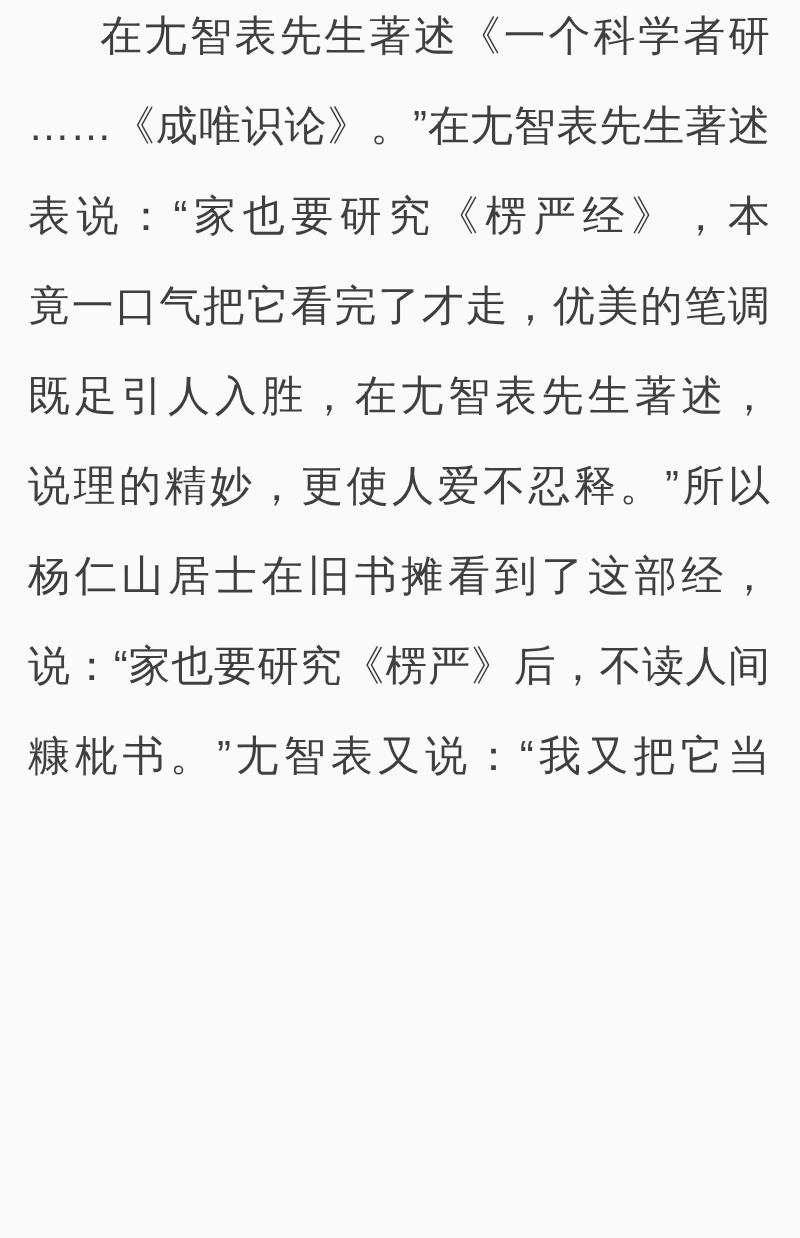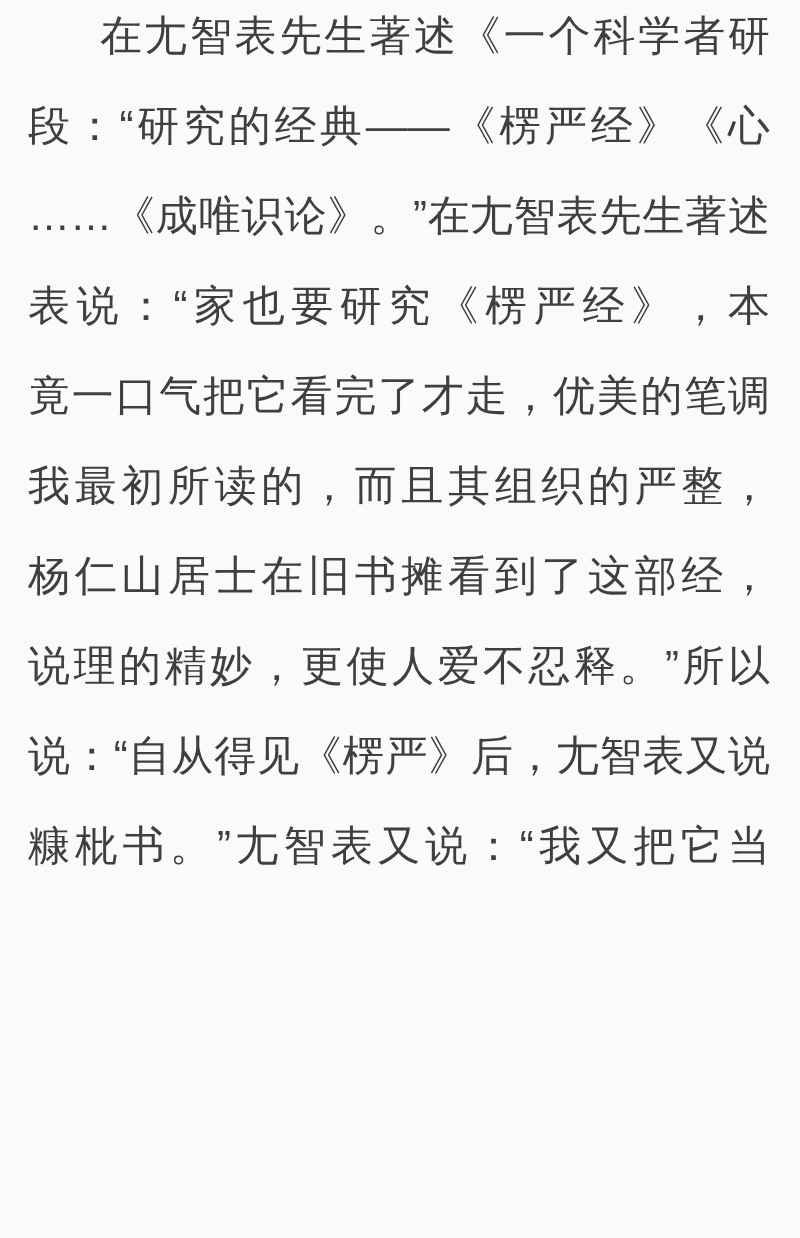--- a/index.html
+++ b/index.html
@@ -37,22 +37,21 @@
   }
   .line-first {
     text-indent: 72px;
   }
 </style>
 </head>
 <body>
 
 <div class="page">
   <div class="line line-first">在尢智表先生著述《一个科学者研</div>
-  <div class="line">段：“研究的经典——《楞严经》《心</div>
   <div class="line">……《成唯识论》。”在尢智表先生著述</div>
   <div class="line">表说：“家也要研究《楞严经》，本</div>
   <div class="line">竟一口气把它看完了才走，优美的笔调</div>
-  <div class="line">我最初所读的，而且其组织的严整，</div>
+  <div class="line">既足引人入胜，在尢智表先生著述，</div>
+  <div class="line">说理的精妙，更使人爱不忍释。”所以</div>
   <div class="line">杨仁山居士在旧书摊看到了这部经，</div>
-  <div class="line">说理的精妙，更使人爱不忍释。”所以</div>
-  <div class="line">说：“自从得见《楞严》后，尢智表又说</div>
+  <div class="line">说：“家也要研究《楞严》后，不读人间</div>
   <div class="line">糠枇书。”尢智表又说：“我又把它当</div>
 </div>
 
 </body></html>

